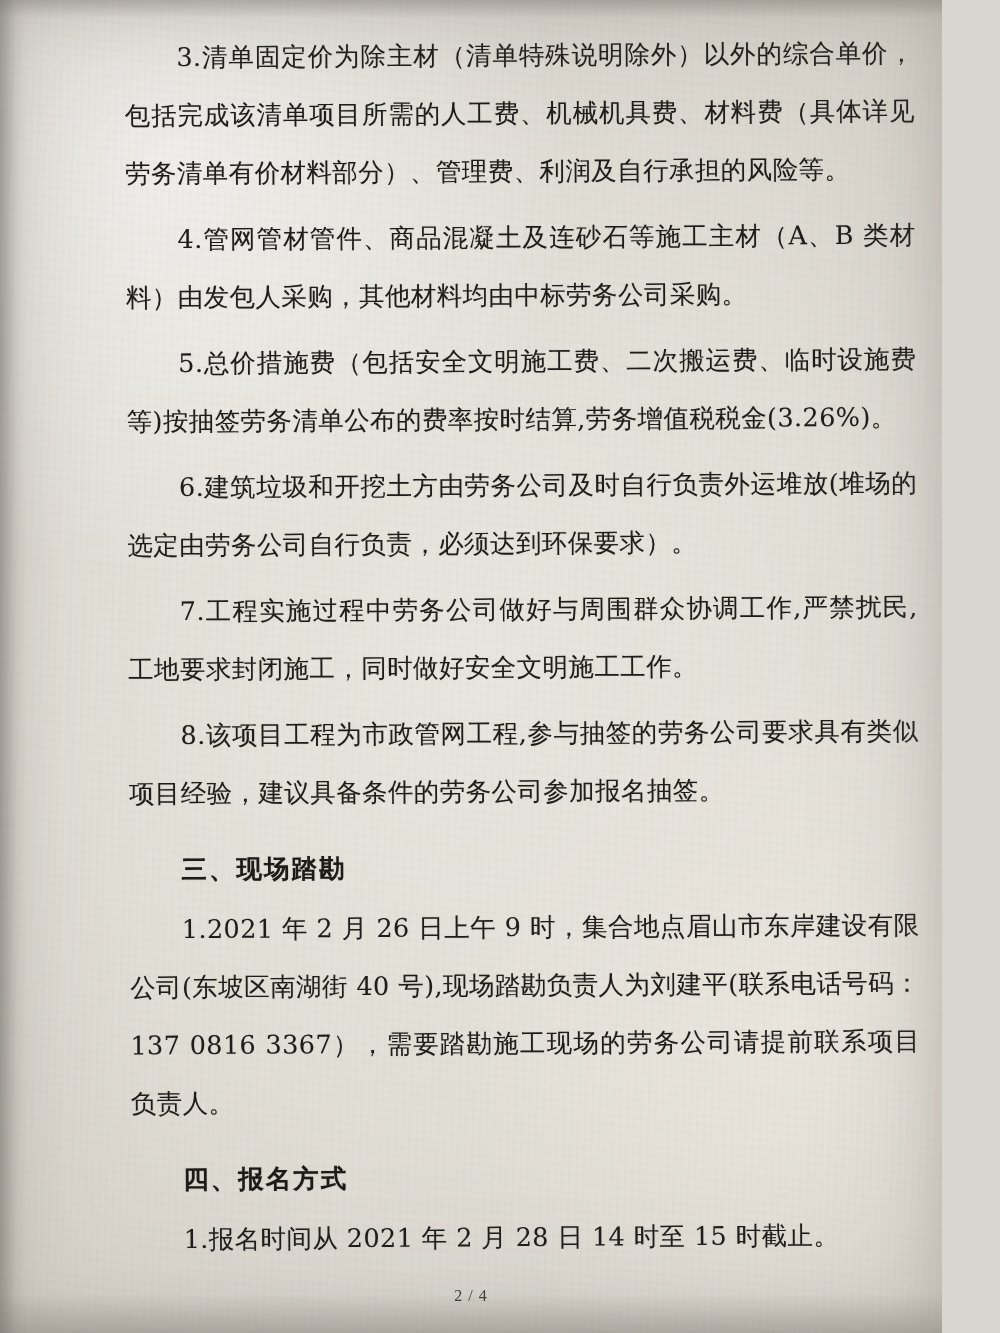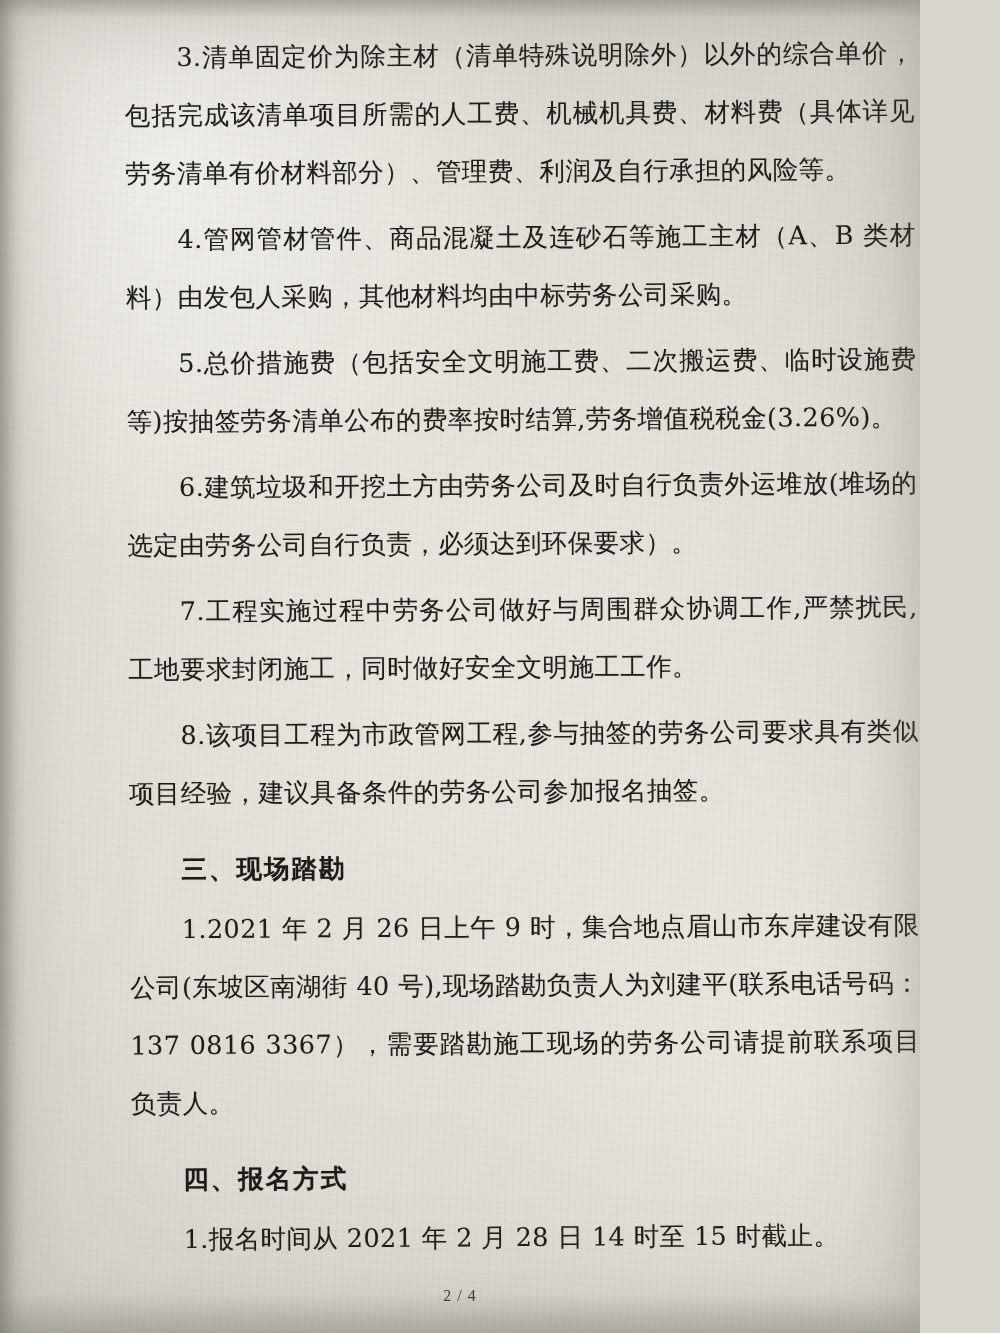--- a/index.html
+++ b/index.html
@@ -16,20 +16,21 @@
 
   
   #scan-page {
     position: relative;
     width: 920px;
     height: 1333px;
     background:
       radial-gradient(ellipse 60% 45% at 18% 12%, rgba(255,255,255,0.55), rgba(255,255,255,0) 70%),
       radial-gradient(ellipse 50% 40% at 85% 78%, rgba(236,232,223,0.8), rgba(236,232,223,0) 72%),
       radial-gradient(ellipse 80% 60% at 50% 50%, #e9e6df 0%, #e2dfd7 55%, #d6d2c9 100%);
+    padding-left: 22px;
   }
   
   #paper-texture {
     position: absolute;
     inset: 0;
     background-image:
       repeating-linear-gradient(92deg, rgba(0,0,0,0.012) 0px, rgba(0,0,0,0.012) 1px, rgba(255,255,255,0) 3px, rgba(255,255,255,0) 7px),
       repeating-linear-gradient(6deg, rgba(0,0,0,0.010) 0px, rgba(0,0,0,0.010) 1px, rgba(255,255,255,0) 4px, rgba(255,255,255,0) 9px);
     pointer-events: none;
   }

